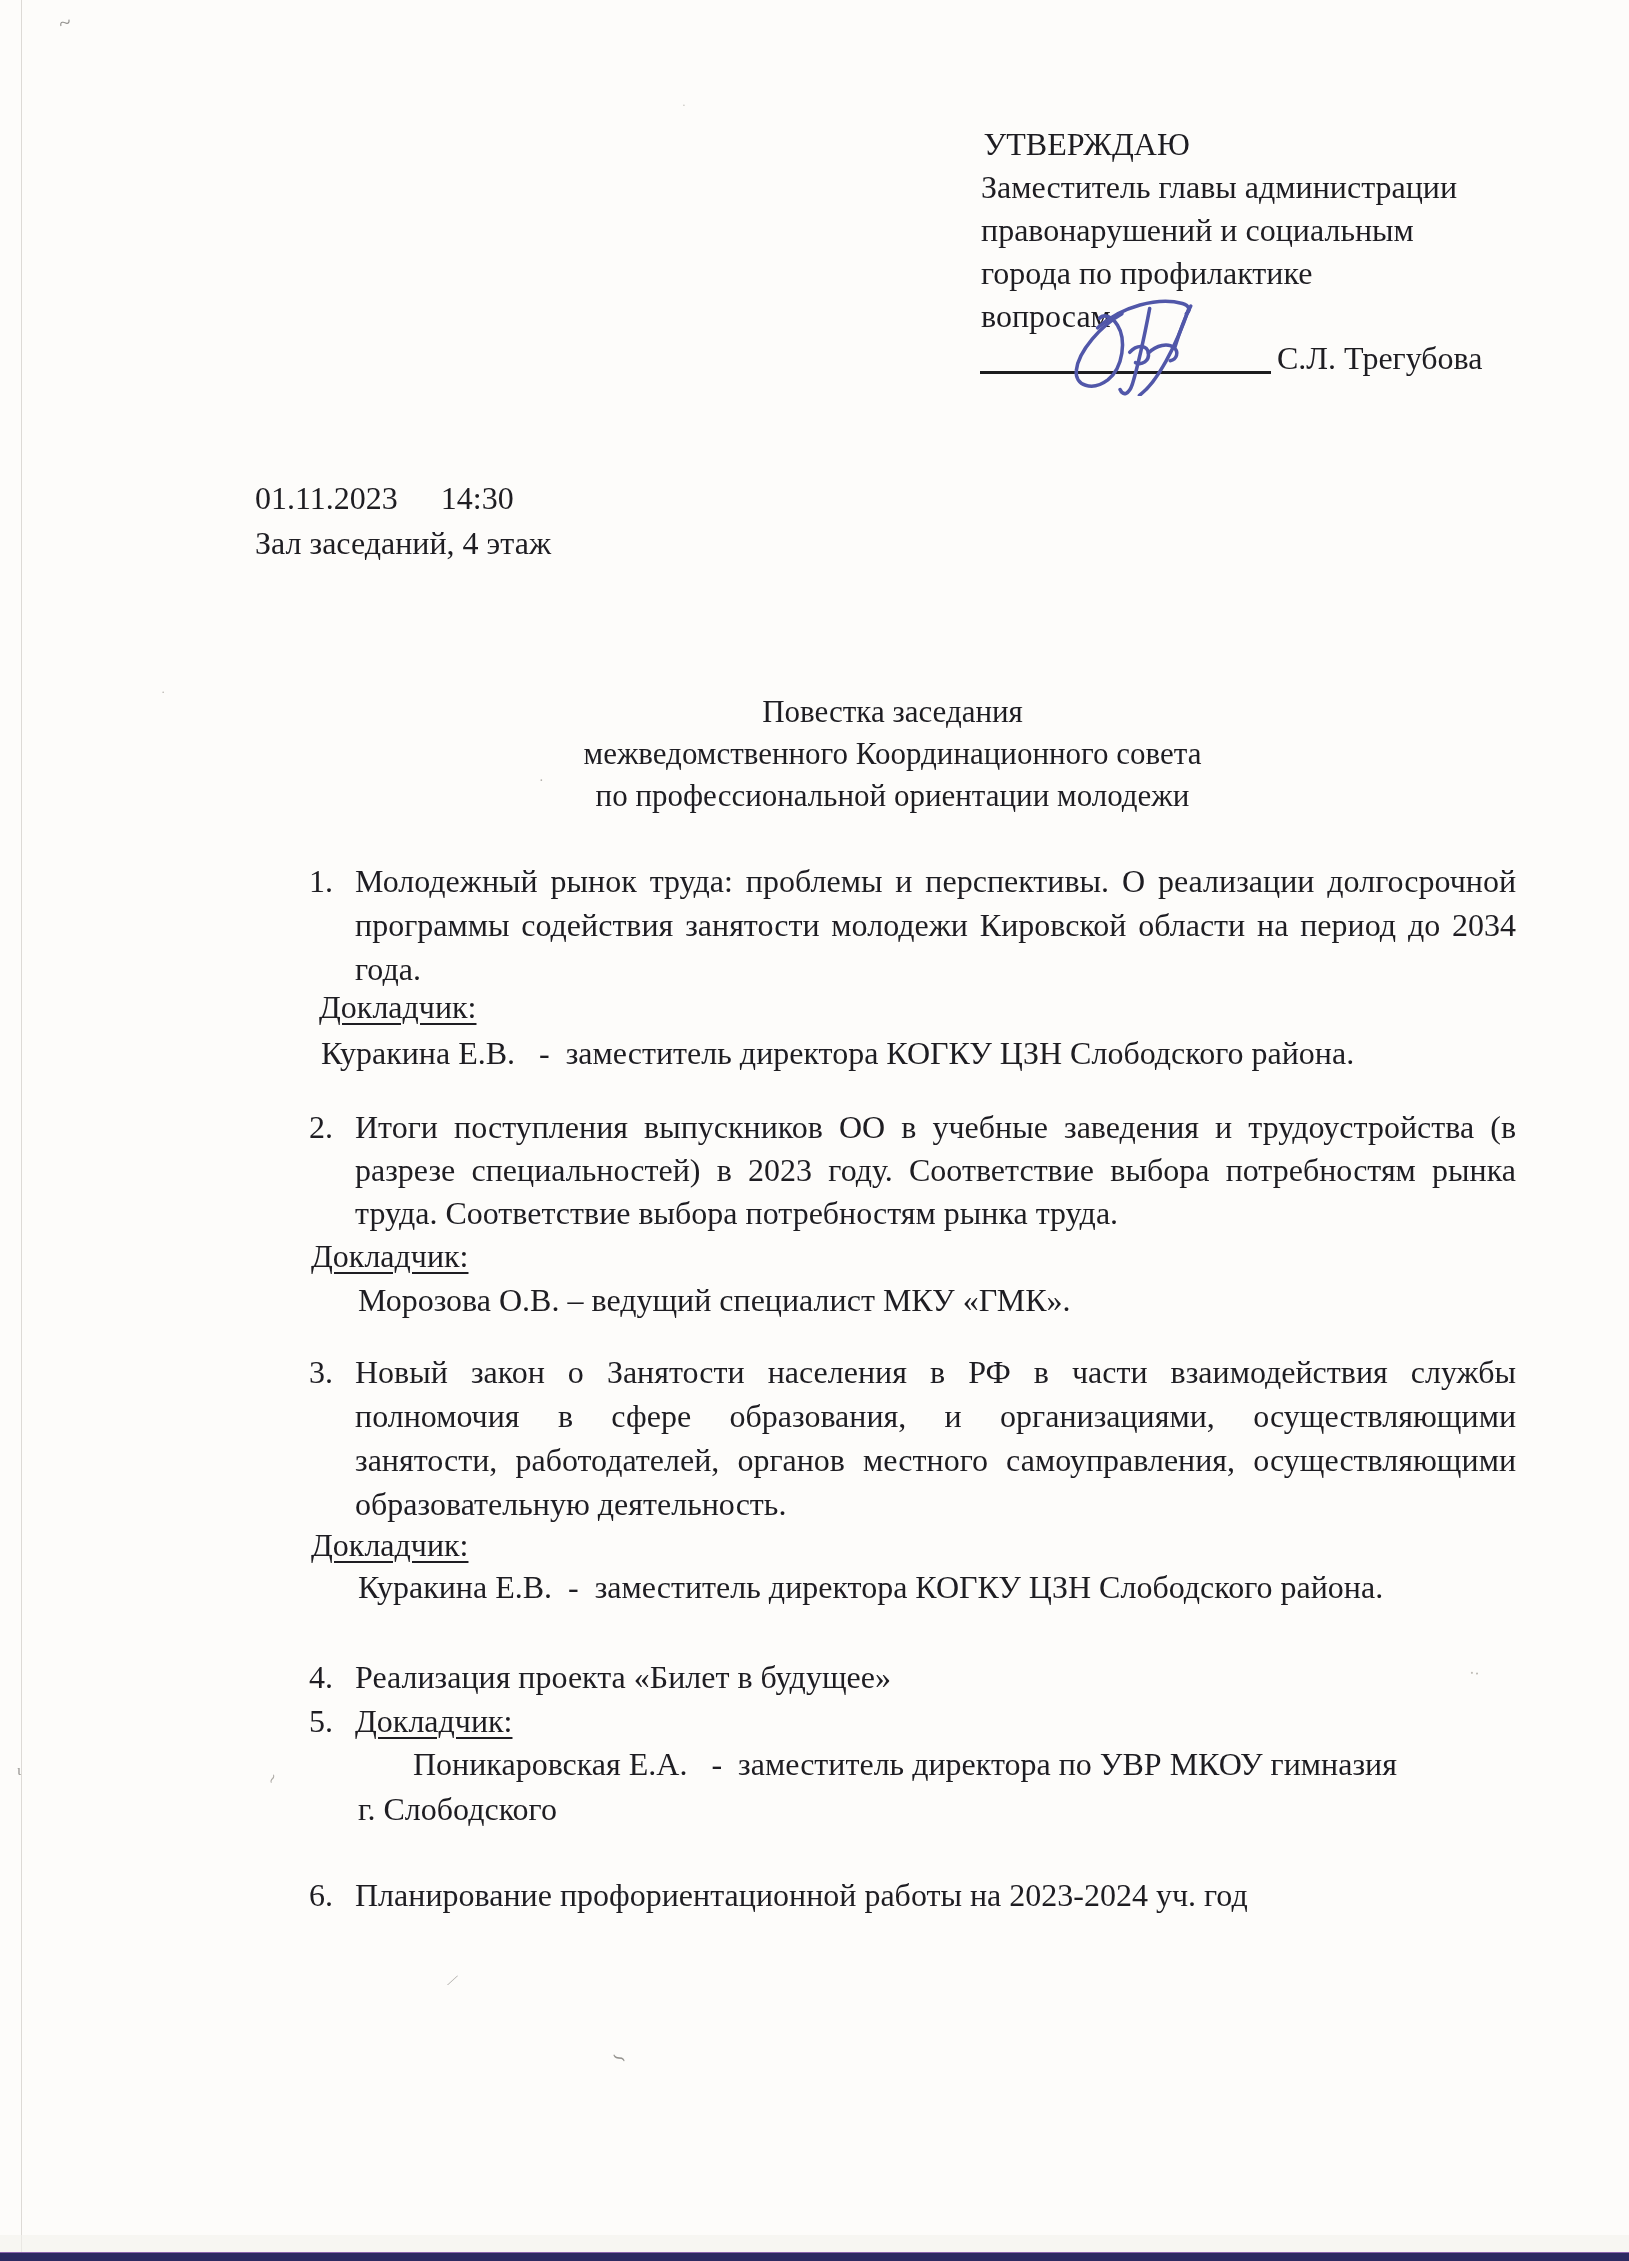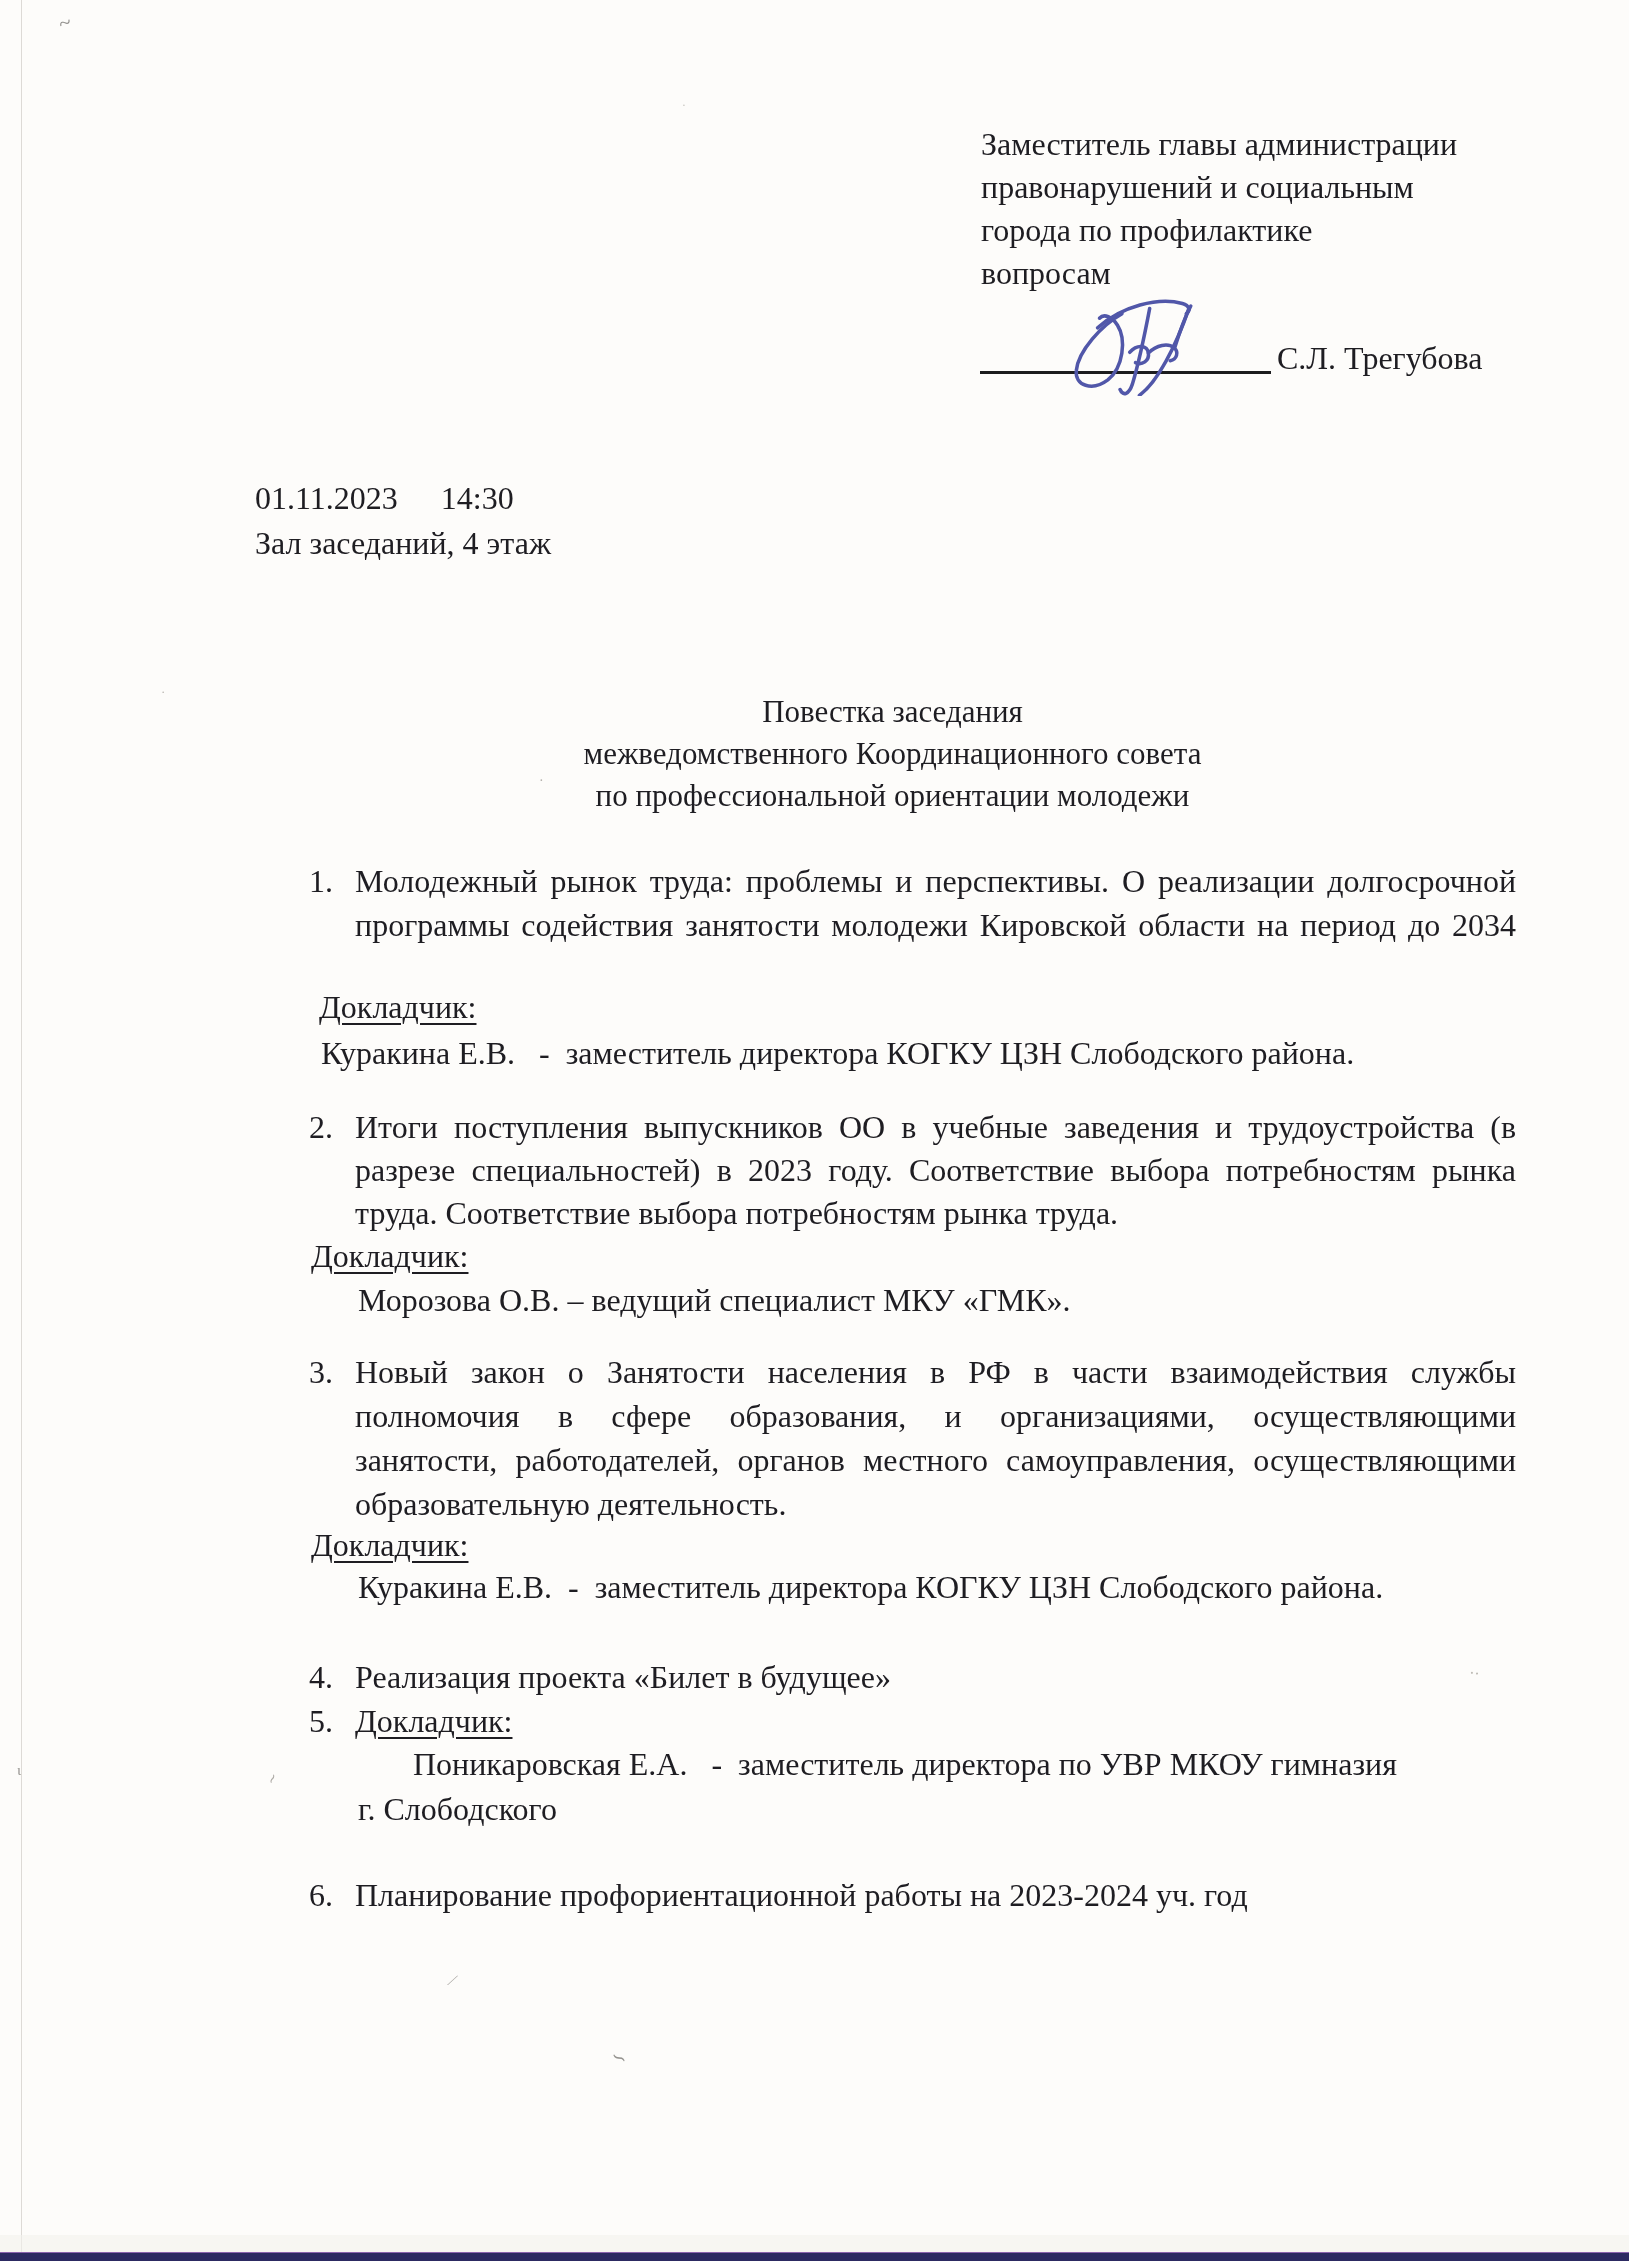--- a/index.html
+++ b/index.html
@@ -51,20 +51,21 @@
   <div class="speck" style="left:539px;top:774px;font-size:14px;color:#b3b0ac;">·</div>
   <div class="speck" style="left:161px;top:685px;font-size:13px;color:#b8b5b0;">·</div>
   <div class="speck" style="left:1470px;top:1661px;font-size:15.5px;color:#bdbab4;transform:rotate(8deg);">‥</div>
   <div class="speck" style="left:17px;top:1762px;font-size:15.5px;color:#9a9894;">ι</div>
   <div class="speck" style="left:270px;top:1772px;font-size:13px;color:#aaa7a2;transform:rotate(24deg);">≀</div>
   <div class="speck" style="left:451px;top:1972px;font-size:17px;color:#a09d99;transform:rotate(12deg);">∕</div>
   <div class="speck" style="left:611px;top:2048px;font-size:19.3px;color:#95938f;transform:rotate(22deg);">∽</div>
   <div class="speck" style="left:682px;top:100px;font-size:11.6px;color:#c2bfba;">·</div>
 
   <div class="approval">
+    <div style="margin-left:2.6px;">УТВЕРЖДАЮ</div>
     <div>Заместитель главы администрации</div>
     <div>правонарушений и социальным</div>
     <div>города по профилактике</div>
     <div>вопросам</div>
   </div>
 
   <div class="sig-rule"></div>
   <div class="sig-name">С.Л. Трегубова</div>
 
   <svg class="signature-svg" viewBox="0 0 252 168">
@@ -87,20 +88,21 @@
   <div class="doc-title">
     <div>Повестка заседания</div>
     <div>межведомственного Координационного совета</div>
     <div>по профессиональной ориентации молодежи</div>
   </div>
 
   <div class="abs item lh68" style="top:859px;">
     <span class="num">1.</span>
     <div class="jline">Молодежный рынок труда: проблемы и  перспективы. О реализации долгосрочной</div>
     <div class="jline">программы содействия занятости молодежи Кировской области на период до 2034</div>
+    <div class="lline">года.</div>
   </div>
   <div class="abs lh67 ul" style="left:319px;top:986px;">Докладчик:</div>
   <div class="abs lh67 pre" style="left:321px;top:1032px;">Куракина Е.В.   -  заместитель директора КОГКУ ЦЗН Слободского района.</div>
 
   <div class="abs item lh67" style="top:1106px;">
     <span class="num">2.</span>
     <div class="jline">Итоги поступления выпускников ОО в учебные заведения и трудоустройства (в</div>
     <div class="jline">разрезе специальностей) в 2023 году. Соответствие выбора потребностям рынка</div>
     <div class="lline">труда. Соответствие выбора потребностям рынка труда.</div>
   </div>

